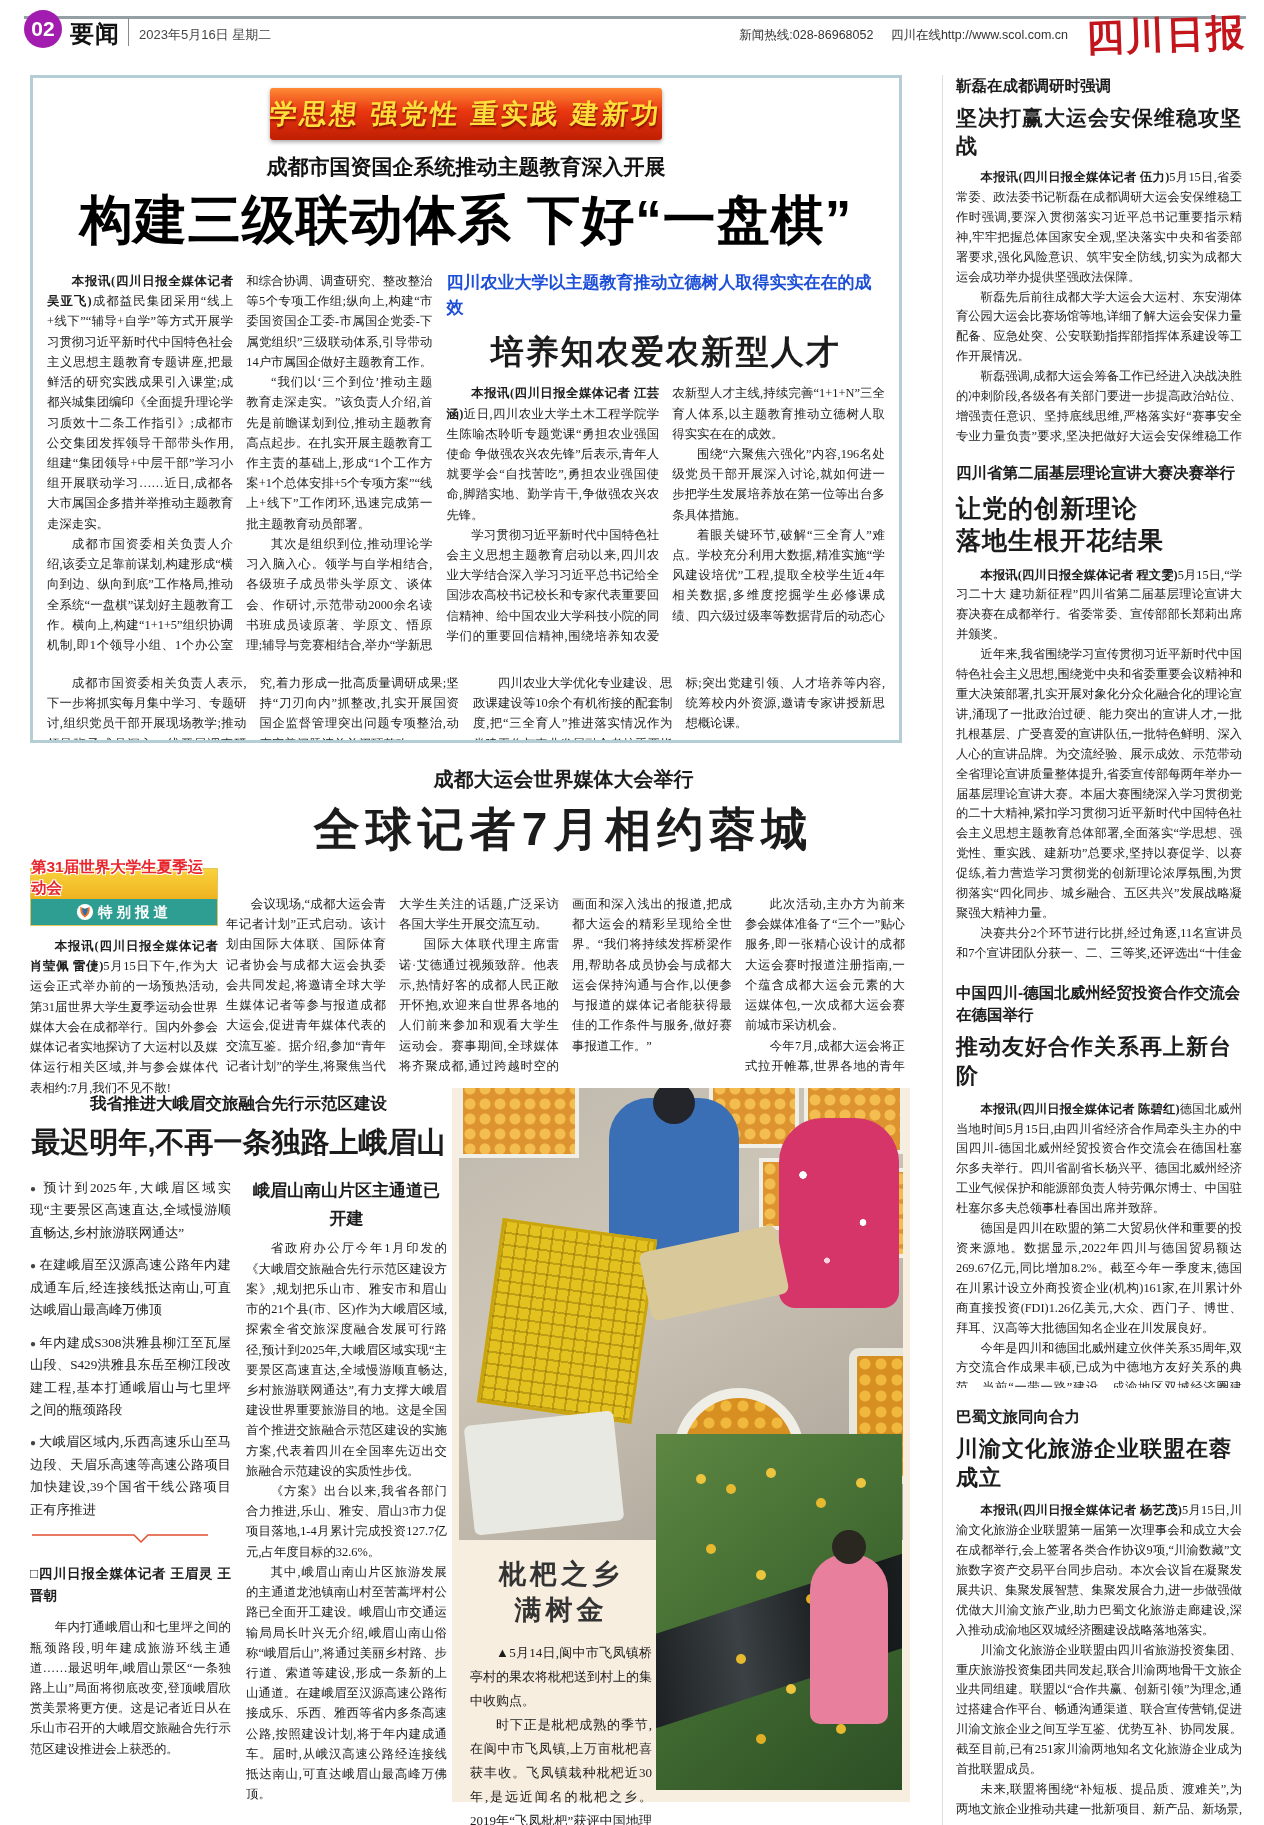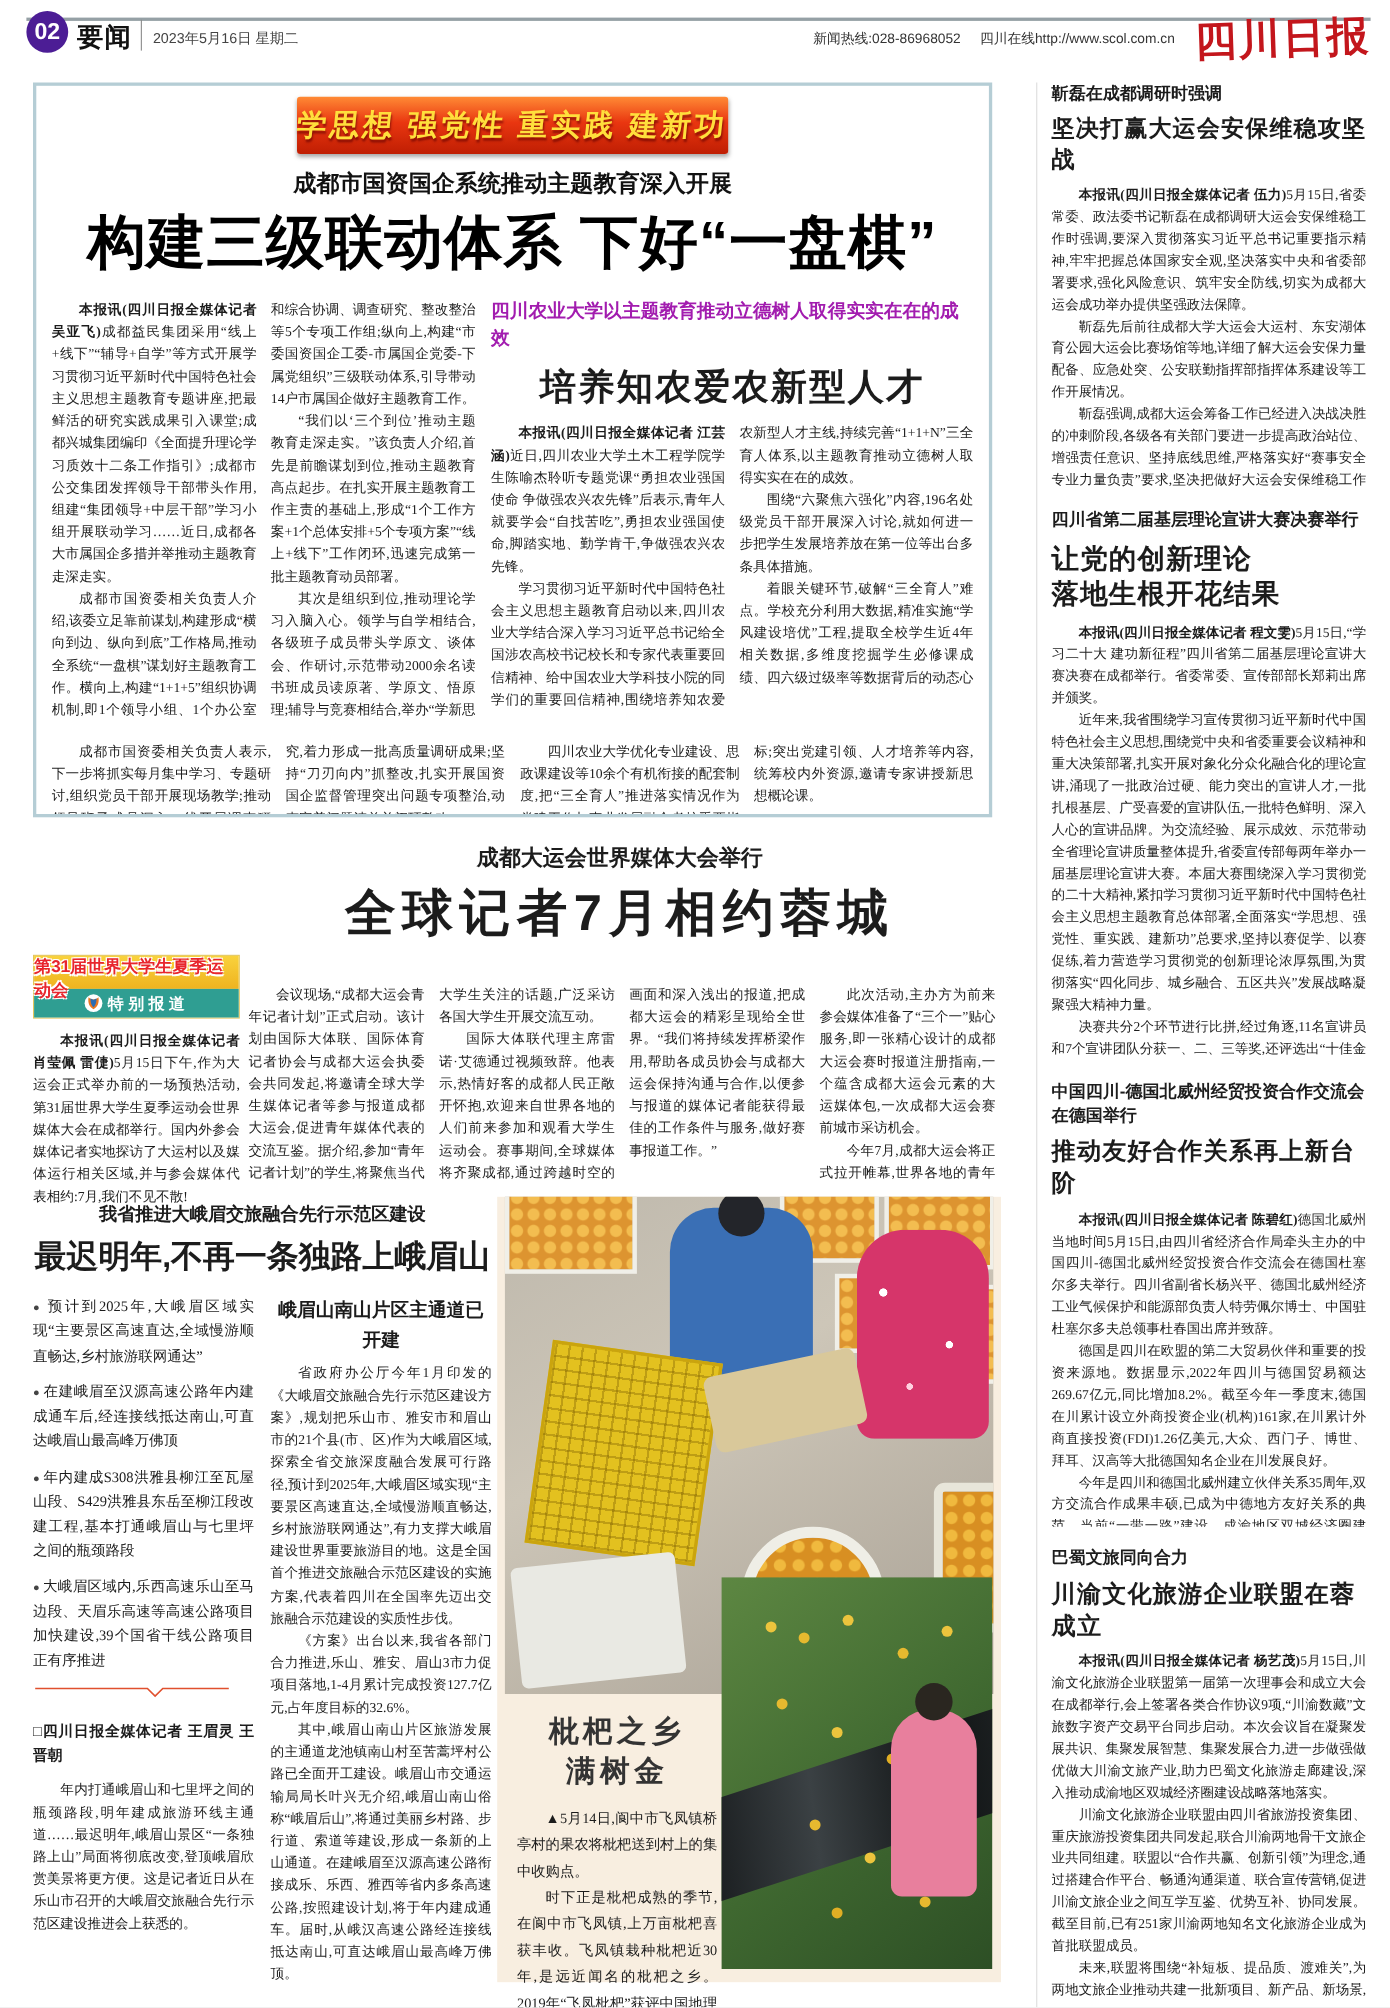--- a/index.html
+++ b/index.html
@@ -1,21 +1,21 @@
 <!DOCTYPE html>
 <html><head>
 <meta charset="utf-8">
 <style>
   html,body{margin:0;padding:0;background:#e6e6e6;}
   .page{position:relative;width:1264px;height:1825px;margin:0 auto;background:#fff;overflow:hidden;
         font-family:"Liberation Serif","DejaVu Serif",serif;color:#1c1c1c;}
   
   .top-rule{position:absolute;top:16px;left:24px;right:18px;height:3px;background:#95a0a5;}
   .header{position:absolute;top:8px;left:24px;right:18px;height:52px;display:flex;align-items:flex-start;}
-  .pagenum{width:38px;height:38px;border-radius:50%;background:#4c1d95;color:#fff;
+  .pagenum{width:38px;height:38px;border-radius:50%;background:#a21caf;color:#fff;
            font-family:"Liberation Sans",sans-serif;font-weight:bold;font-size:21px;
            display:flex;align-items:center;justify-content:center;margin-top:2px;}
   .secname{font-family:"Liberation Sans",sans-serif;font-weight:900;font-size:24px;color:#111;
            margin:10px 6px 0 8px;letter-spacing:1px;}
   .hdr-div{width:1px;height:28px;background:#8a8a8a;margin:10px 10px 0 2px;}
   .hdr-date{font-size:13px;color:#444;margin-top:18px;font-family:"Liberation Sans",sans-serif;}
   .hdr-spacer{flex:1;}
   .hdr-contact{font-size:12.5px;color:#333;margin-top:19px;font-family:"Liberation Sans",sans-serif;}
   .hdr-contact .url{margin-left:14px;}
   .masthead{font-family:"Liberation Serif",serif;font-weight:bold;font-size:38px;color:#c3161c;
@@ -28,38 +28,38 @@
              box-shadow:0 2px 4px rgba(0,0,0,.35);display:flex;align-items:center;justify-content:center;}
   .redbanner span{color:#ffdf3c;font-family:"Liberation Sans",sans-serif;font-weight:900;font-size:27px;
              letter-spacing:3px;transform:skewX(-6deg);text-shadow:1px 2px 2px rgba(100,0,0,.65);}
   .mb-kicker{text-align:center;font-family:"Liberation Sans",sans-serif;font-weight:700;
              font-size:21px;margin-top:13px;color:#111;}
   .mb-headline{text-align:center;font-family:"Liberation Sans",sans-serif;font-weight:900;
              font-size:53px;margin-top:4px;letter-spacing:1px;color:#000;white-space:nowrap;}
   .mb-cols{display:flex;gap:14px;padding:14px 14px 0;}
   .art1{flex:0 0 46%;column-count:2;column-gap:13px;column-fill:auto;height:392px;overflow:hidden;}
   .art2{flex:1;min-width:0;}
-  .art2-kicker{font-family:"Liberation Sans",sans-serif;font-weight:700;font-size:17px;line-height:1.45;color:#a21caf;}
+  .art2-kicker{font-family:"Liberation Sans",sans-serif;font-weight:700;font-size:17px;line-height:1.45;color:#1d4ed8;}
   .art2-headline{text-align:center;font-family:"Liberation Sans",sans-serif;font-weight:900;
              font-size:33px;margin:10px 0 8px;letter-spacing:2px;}
   .art2-cols{column-count:2;column-gap:13px;column-fill:auto;height:272px;overflow:hidden;}
   .band{display:flex;gap:14px;padding:10px 14px 0;}
   .band>div{flex:1;column-count:2;column-gap:13px;column-fill:auto;height:84px;overflow:hidden;}
   
   .bodytext{font-size:12.4px;line-height:1.63;text-align:justify;}
   .bodytext p{margin:0;text-indent:2em;}
   
   .dayun{position:absolute;top:752px;left:30px;width:875px;height:333px;}
   .dy-head{margin-left:192px;text-align:center;}
   .dy-kicker{font-family:"Liberation Sans",sans-serif;font-weight:700;font-size:20px;margin-top:14px;}
   .dy-headline{font-family:"Liberation Sans",sans-serif;font-weight:900;font-size:46px;
                letter-spacing:6px;margin-top:6px;}
   .dy-left{position:absolute;left:0;top:116px;width:188px;}
   .sp-banner{border:1px solid #e2c55c;}
-  .sp-top{height:30px;background:linear-gradient(180deg,#f9d23c,#efb31f);display:flex;align-items:flex-start;justify-content:center;}
+  .sp-top{height:30px;background:linear-gradient(180deg,#f9d23c,#efb31f);display:flex;align-items:flex-end;justify-content:center;}
   .sp-top span{font-family:"Liberation Sans",sans-serif;font-weight:900;font-size:15.5px;color:#e8262d;
                text-shadow:-1px -1px 0 #fff,1px -1px 0 #fff,-1px 1px 0 #fff,1px 1px 0 #fff;letter-spacing:0;}
   .sp-bot{height:26px;background:#2f9e92;display:flex;align-items:center;justify-content:center;gap:4px;}
   .sp-bot b{color:#fff;font-family:"Liberation Sans",sans-serif;font-size:14.5px;letter-spacing:4px;}
   .dy-lead{margin-top:10px;height:158px;overflow:hidden;}
   .dy-cols{position:absolute;left:196px;top:142px;right:0;height:188px;
            column-count:4;column-gap:13px;column-fill:auto;overflow:hidden;}
   
   .emei{position:absolute;top:1093px;left:30px;width:417px;height:724px;}
   .em-kicker{text-align:center;font-family:"Liberation Sans",sans-serif;font-weight:700;font-size:16.5px;}

